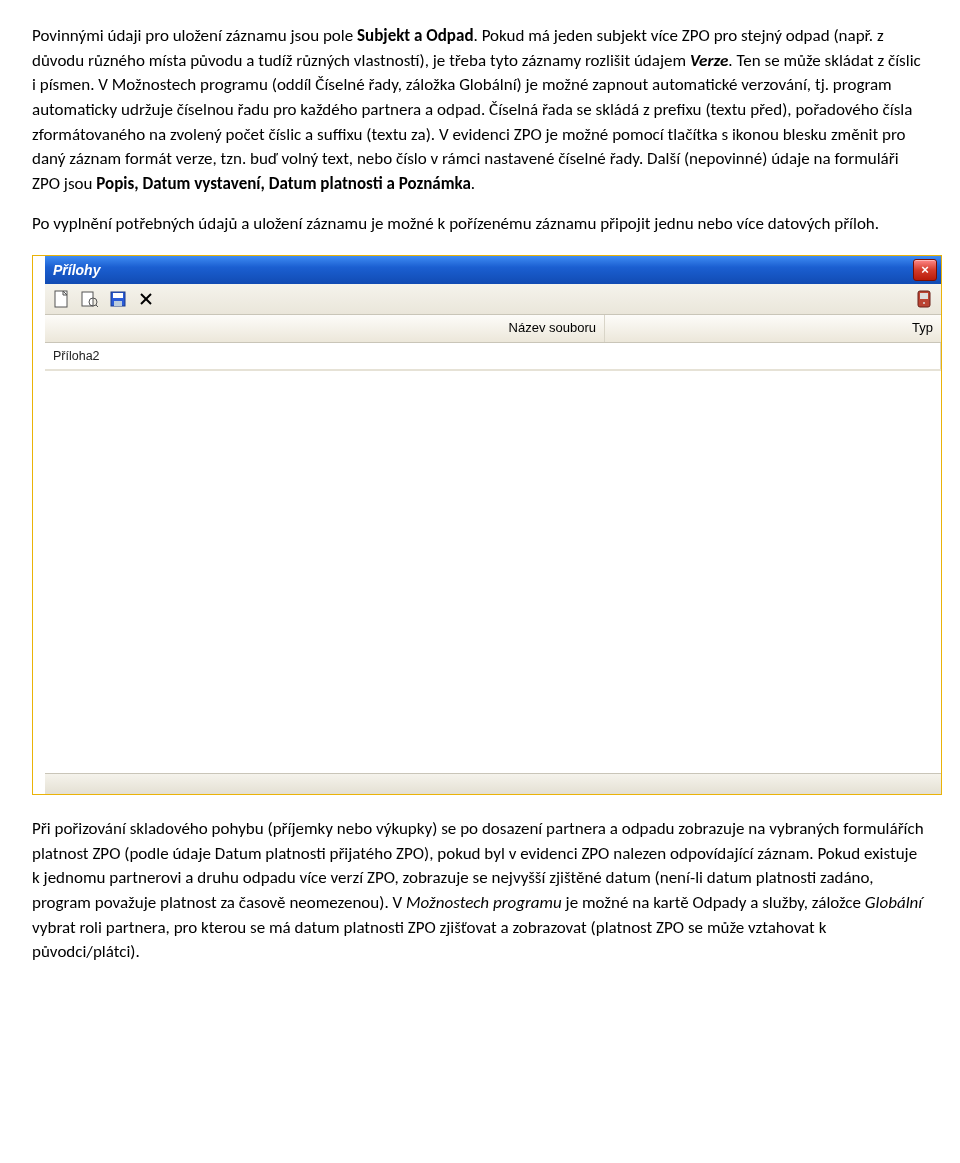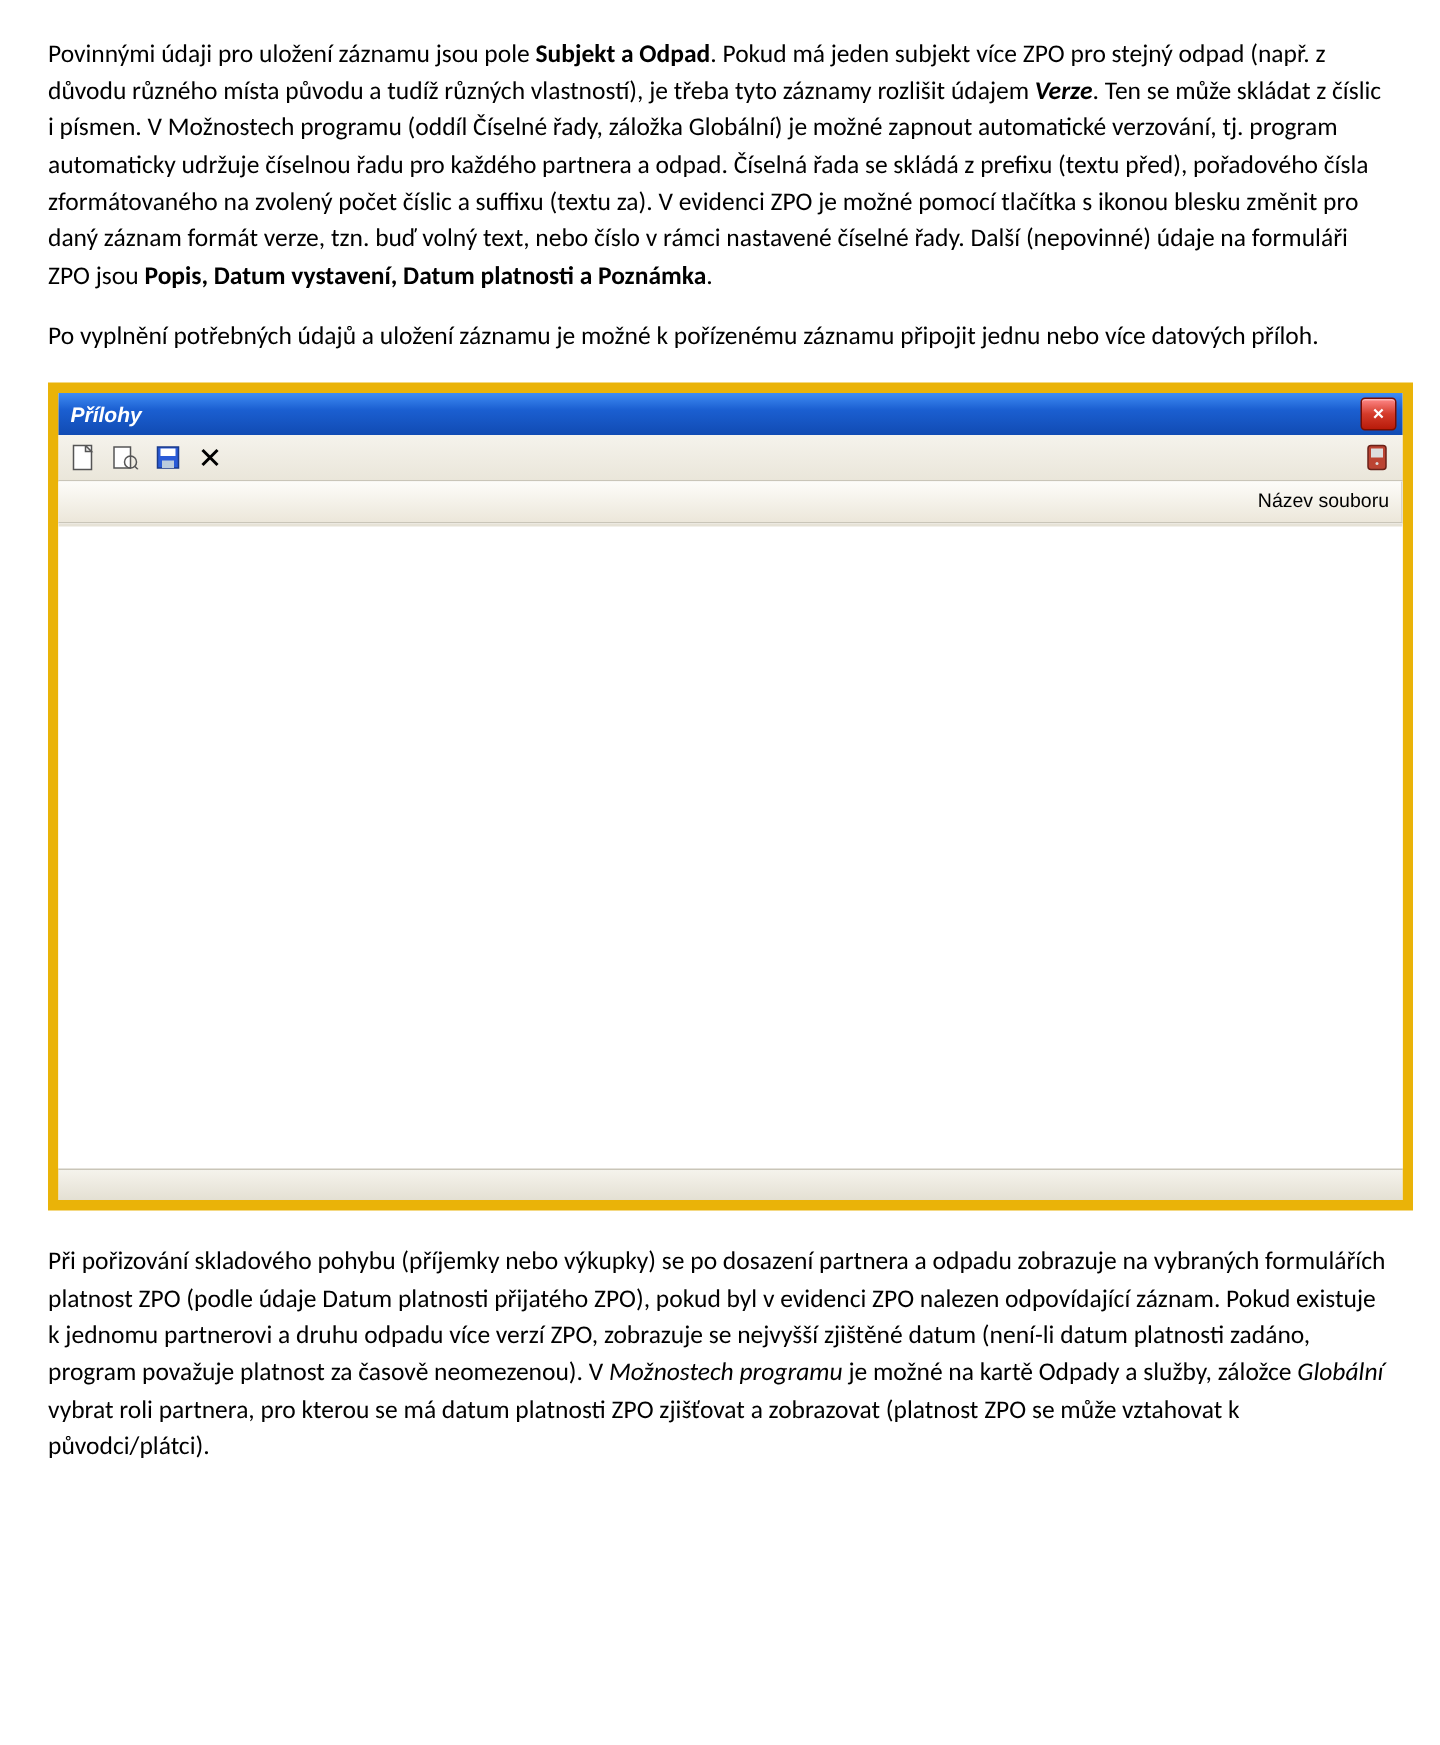--- a/index.html
+++ b/index.html
@@ -14,24 +14,25 @@
     box-sizing: border-box;
   }
   p { margin: 0 0 16px 0; }
   strong { font-weight: 700; }
   em.verze { font-style: italic; font-weight: 700; margin-top: 20px; }
   em.plain { font-style: italic; }
 
   .window {
     margin: 18px 0 22px 0;
     width: 100%;
-    border: 7px solid #eab308;
+    border: 1px solid #eab308;
     font-family: Tahoma, Arial, sans-serif;
     font-size: 13px;
     color: #000;
+    padding-left: 12px;
   }
   .titlebar {
     display: flex;
     align-items: center;
     justify-content: space-between;
     height: 28px;
     padding: 0 4px 0 8px;
     background: linear-gradient(to bottom, #3f8cf3 0%, #1b5fd1 40%, #114bb3 100%);
     color: #fff;
     font-weight: 700;
@@ -142,23 +143,25 @@
           <rect x="1" y="1" width="12" height="16" rx="2" fill="#b43" stroke="#6a2118"></rect>
           <rect x="3" y="3" width="8" height="6" fill="#ddd"></rect>
           <circle cx="7" cy="13" r="1" fill="#ddd"></circle>
         </svg>
     </div>
   </div>
 
   <div class="grid">
     <div class="grid-header">
       <div class="col-name">Název souboru</div>
+      <div class="col-type">Typ</div>
     </div>
     <div class="grid-body">
       <div class="grid-row">
+        <div class="col-name">Příloha2</div>
       </div>
       <div class="grid-row">
       </div>
     </div>
   </div>
   <div class="statusbar"></div>
 </div>
 
 <p>
   <span>Při pořizování skladového pohybu (příjemky nebo výkupky) se po dosazení partnera a odpadu zobrazuje na vybraných formulářích platnost ZPO (podle údaje Datum platnosti přijatého ZPO), pokud byl v evidenci ZPO nalezen odpovídající záznam. Pokud existuje k jednomu partnerovi a druhu odpadu více verzí ZPO, zobrazuje se nejvyšší zjištěné datum (není-li datum platnosti zadáno, program považuje platnost za časově neomezenou). V </span><em class="plain">Možnostech programu</em><span> je možné na kartě Odpady a služby, záložce </span><em class="plain">Globální</em><span> vybrat roli partnera, pro kterou se má datum platnosti ZPO zjišťovat a zobrazovat (platnost ZPO se může vztahovat k původci/plátci).</span>

